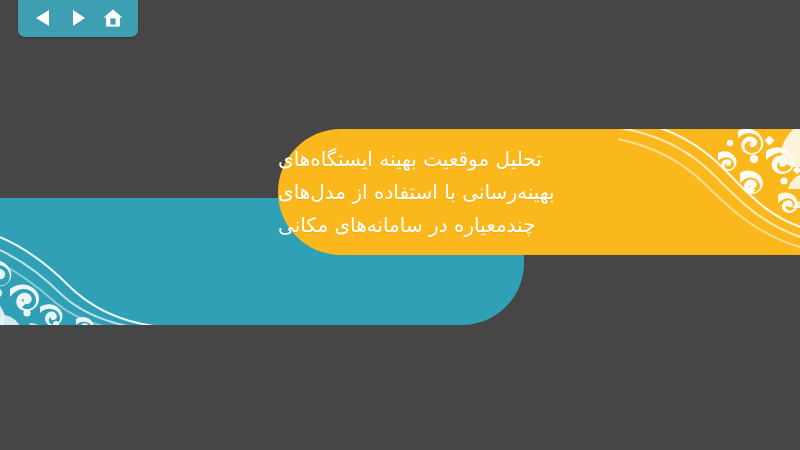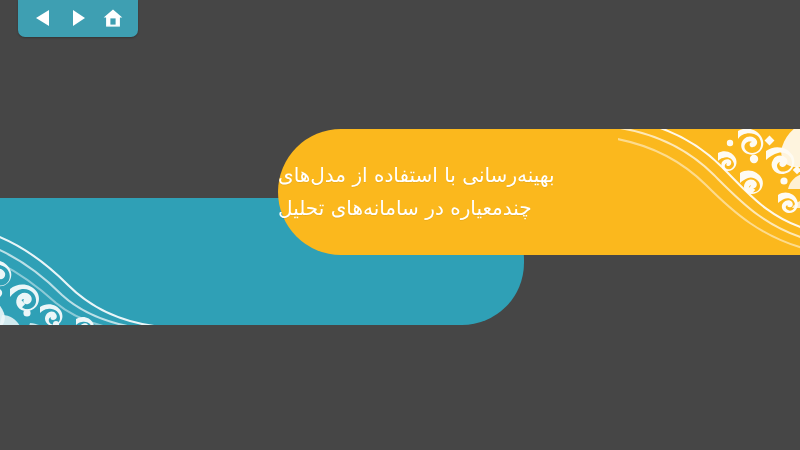--- a/index.html
+++ b/index.html
@@ -141,15 +141,16 @@
       <rect x="176" y="44" width="6" height="6" transform="rotate(45 179 47)"></rect>
       <rect x="130" y="64" width="6" height="6" transform="rotate(45 133 67)"></rect>
       <path d="M190,0 c-14,2 -22,12 -26,24 c-3,10 3,20 13,20 l13,0 z" opacity=".9"></path>
       <path d="M190,50 c-12,1 -18,8 -20,16 l20,0 z" opacity=".85"></path>
       <path d="M190,76 c-9,1 -14,5 -16,9 l16,0 z" opacity=".8"></path>
     </g>
   </svg>
 </div>
 
 <div id="title-block">
+  <div class="tline">تحلیل موقعیت بهینه ایستگاه‌های</div>
   <div class="tline">بهینه‌رسانی با استفاده از مدل‌های</div>
-  <div class="tline">چندمعیاره در سامانه‌های تحلیل</div>
+  <div class="tline">چندمعیاره در سامانه‌های مکانی</div>
 </div>
 
 </body></html>

